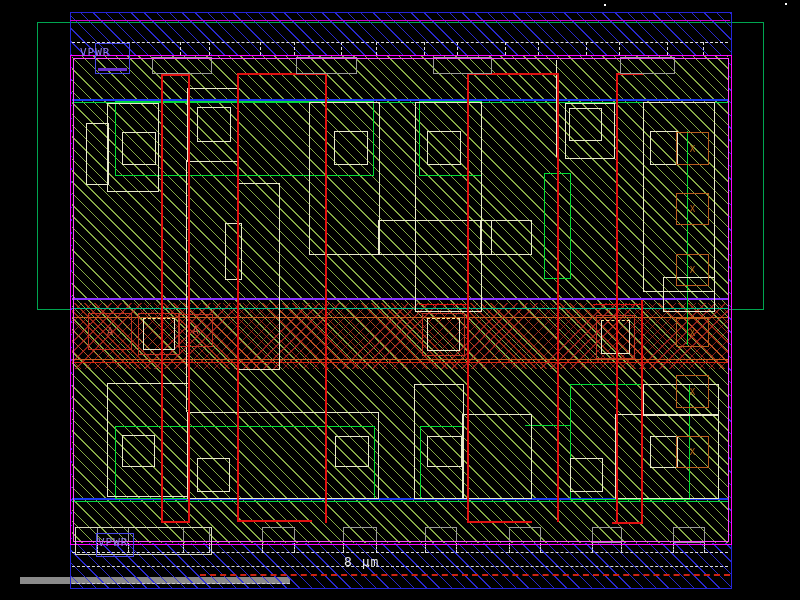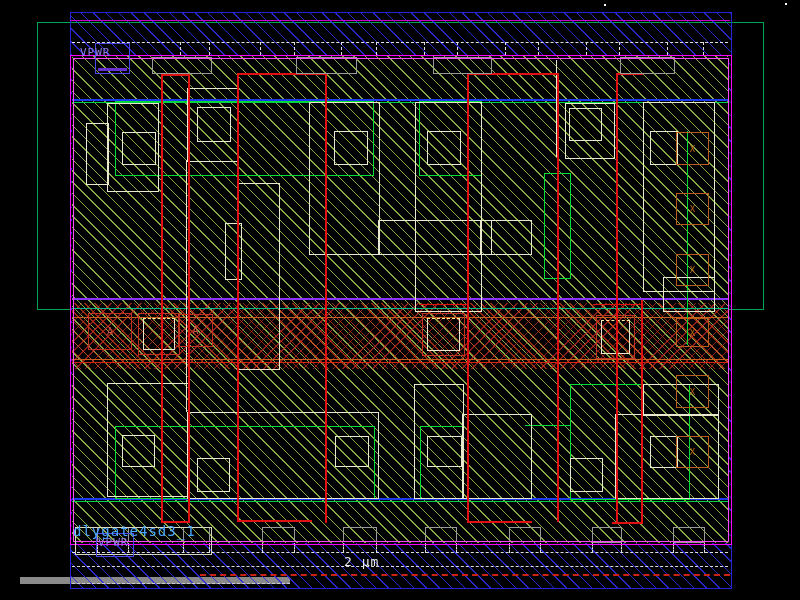--- a/index.html
+++ b/index.html
@@ -181,19 +181,18 @@
 
   <div class="ab" style="left:70px;top:55px;width:660px;height:488px;border:1px solid #ff00ff"></div>
   <div class="ab" style="left:73px;top:58px;width:654px;height:482px;border:1px solid #ff44ff"></div>
 
   <div class="ab" style="left:75px;top:527px;width:135px;height:26px;border:1px solid #d8d8c0"></div>
   <div class="ab" style="left:95px;top:43px;width:33px;height:29px;border:1px solid #4747e8"></div>
   <div class="ab" style="left:98px;top:68px;width:29px;height:3px;background:#6a2fd0"></div>
   <span class="lbl" style="left:80px;top:46px;font-size:11px;color:#8f7fe8">VPWR</span>
   <div class="ab" style="left:96px;top:533px;width:36px;height:22px;border:1px solid #4747e8"></div>
   <span class="lbl" style="left:98px;top:536px;font-size:11px;color:#8f7fe8">VPWR</span>
-  <span class="lbl" style="left:73px;top:523px;font-size:14px;color:#49a6ff">dlygate4sd3_1</span>
-  <span class="lbl" style="left:344px;top:554px;font-size:13px;color:#e8e8e8">2 µm</span>
+  <span class="lbl" style="left:344px;top:554px;font-size:13px;color:#e8e8e8">8 µm</span>
 
   <div class="ab" style="left:604px;top:4px;width:2px;height:2px;background:#fff"></div>
   <div class="ab" style="left:785px;top:3px;width:2px;height:2px;background:#fff"></div>
 
 </div>
 
 </body></html>

